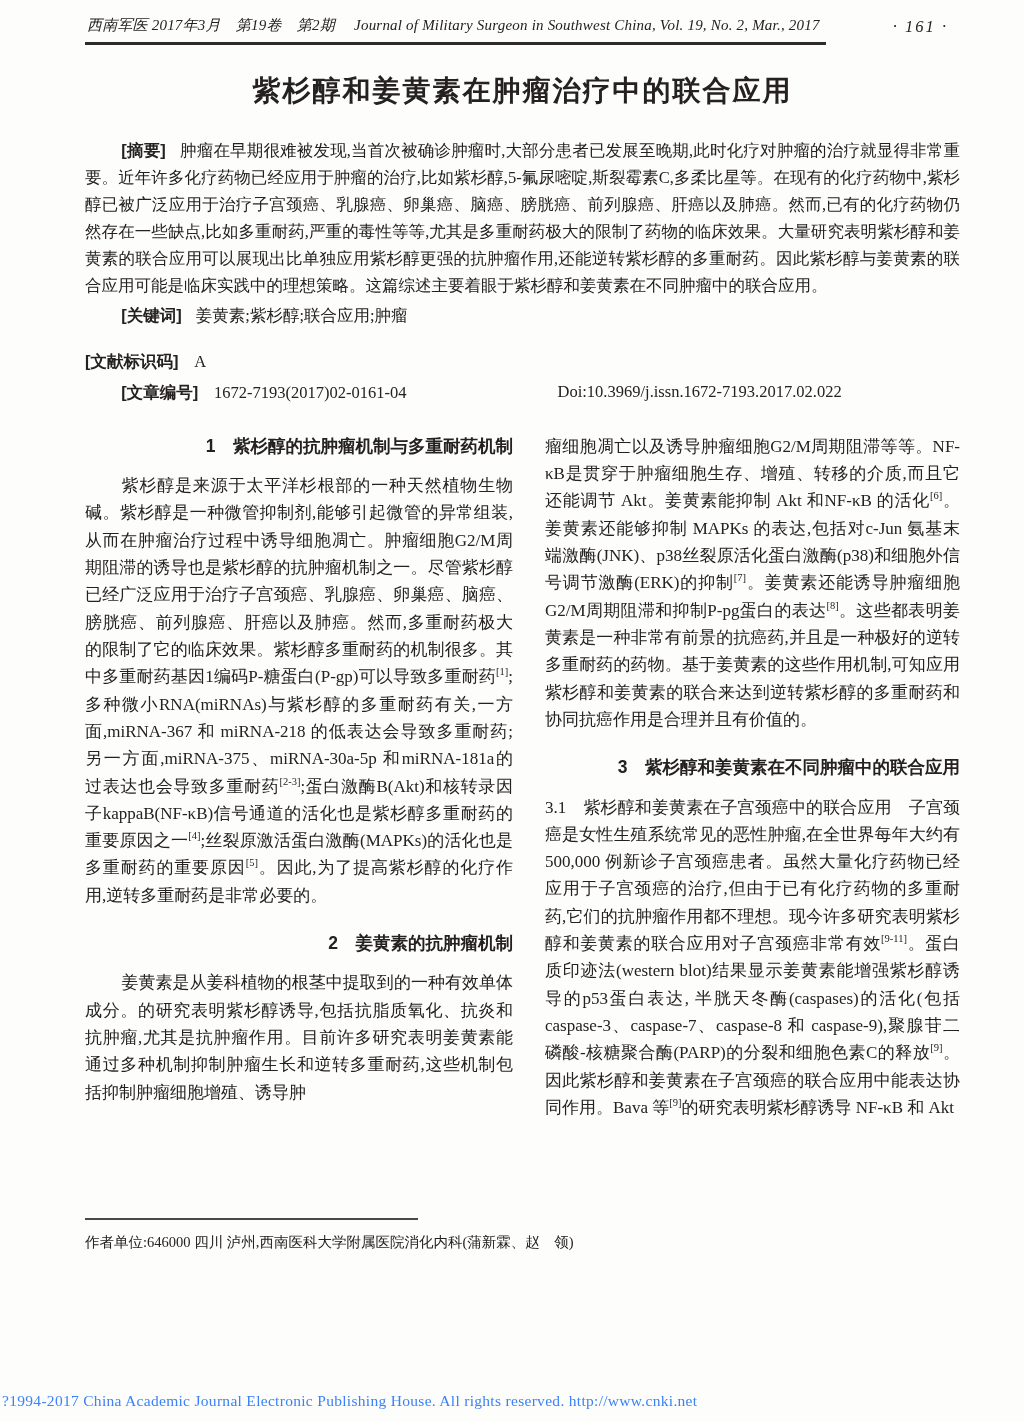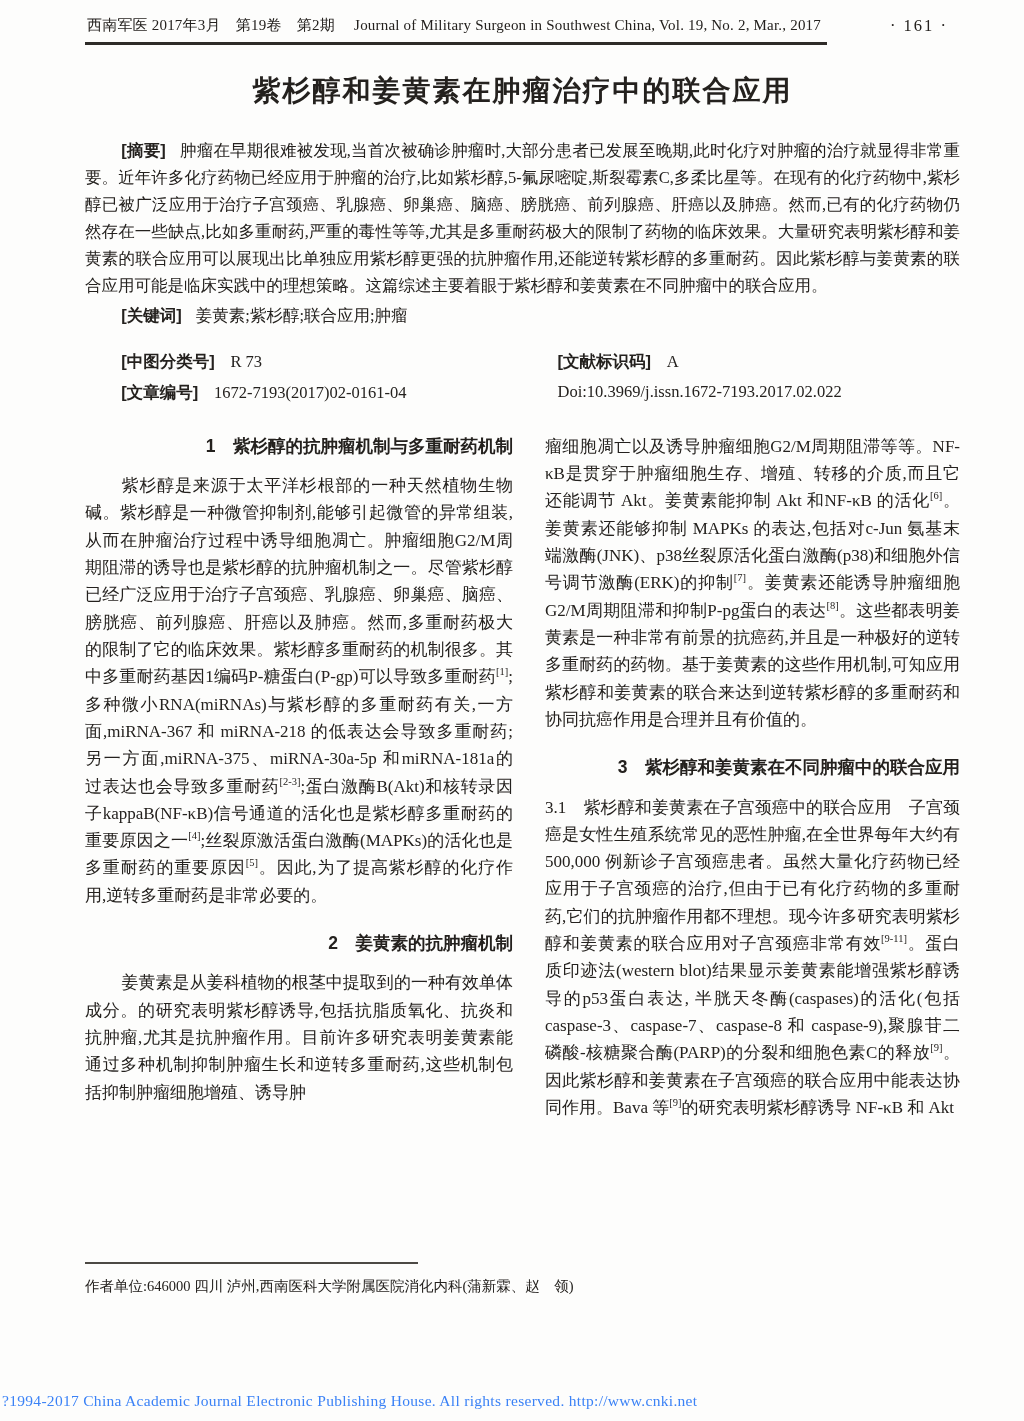--- a/index.html
+++ b/index.html
@@ -8,21 +8,21 @@
     width:1024px; height:1421px;
     margin:0 auto;
     background:#fdfdfc;
     color:#24211e;
     font-family:"Liberation Serif","DejaVu Serif",serif;
     overflow:hidden;
   }
   .content { padding:16px 64px 0 85px; }
 
   
-  .page-header { display:flex; justify-content:space-between; align-items:flex-start; }
+  .page-header { display:flex; justify-content:space-between; align-items:center;font-style:italic; }
   .journal-line {
     font-size:15px; letter-spacing:.2px;
     padding:0 6px 7px 2px;
     border-bottom:3px solid #2e2b28;
     white-space:nowrap;
   }
   .page-num { font-size:16.5px; padding:0 12px 7px 0; letter-spacing:2px; white-space:nowrap; }
 
   
   .title {
@@ -59,21 +59,21 @@
     font-family:"Liberation Sans","DejaVu Sans",sans-serif;
     font-weight:bold; font-size:17.5px;
     margin:0 0 13px; text-align:right; line-height:1.5;
   }
   .col h2.later { margin-top:21px; }
   .col p { margin:0; text-indent:2.15em; }
   .col p.continuation { text-indent:0; }
   sup { font-size:10.5px; line-height:0; }
 
   
-  .footnote { position:absolute; left:85px; top:1262px; width:875px; font-size:14.5px; }
+  .footnote { position:absolute; left:85px; top:1218px; width:875px; font-size:14.5px; }
   .footnote-rule { width:333px; height:2px; background:#4c4944; margin-bottom:13px; }
   .copyright {
     position:absolute; left:2px; top:1392px; width:1020px;
     font-size:15.5px; color:#3b82f6; white-space:nowrap; letter-spacing:.3px;
   }
 </style>
 </head>
 <body>
 
 <div class="page">
@@ -85,21 +85,20 @@
     </div>
 
     <h1 class="title">紫杉醇和姜黄素在肿瘤治疗中的联合应用</h1>
 
 
     <p class="abstract"><b class="blabel">[摘要]</b><span>肿瘤在早期很难被发现,当首次被确诊肿瘤时,大部分患者已发展至晚期,此时化疗对肿瘤的治疗就显得非常重要。近年许多化疗药物已经应用于肿瘤的治疗,比如紫杉醇,5-氟尿嘧啶,斯裂霉素C,多柔比星等。在现有的化疗药物中,紫杉醇已被广泛应用于治疗子宫颈癌、乳腺癌、卵巢癌、脑癌、膀胱癌、前列腺癌、肝癌以及肺癌。然而,已有的化疗药物仍然存在一些缺点,比如多重耐药,严重的毒性等等,尤其是多重耐药极大的限制了药物的临床效果。大量研究表明紫杉醇和姜黄素的联合应用可以展现出比单独应用紫杉醇更强的抗肿瘤作用,还能逆转紫杉醇的多重耐药。因此紫杉醇与姜黄素的联合应用可能是临床实践中的理想策略。这篇综述主要着眼于紫杉醇和姜黄素在不同肿瘤中的联合应用。</span></p>
 
     <p class="kw-line"><b class="blabel">[关键词]</b><span>姜黄素;紫杉醇;联合应用;肿瘤</span></p>
 
     <div class="meta-row">
-      <div class="meta-left"><b class="blabel">[中图分类号]</b><span class="meta-val">R 73</span></div>
       <div class="meta-right"><b class="blabel">[文献标识码]</b><span class="meta-val">A</span></div>
     </div>
 
     <div class="meta-row">
       <div class="meta-left"><b class="blabel">[文章编号]</b><span class="meta-val">1672-7193(2017)02-0161-04</span></div>
       <div class="meta-right"><span>Doi:10.3969/j.issn.1672-7193.2017.02.022</span></div>
     </div>
 
     <div class="columns">
 

